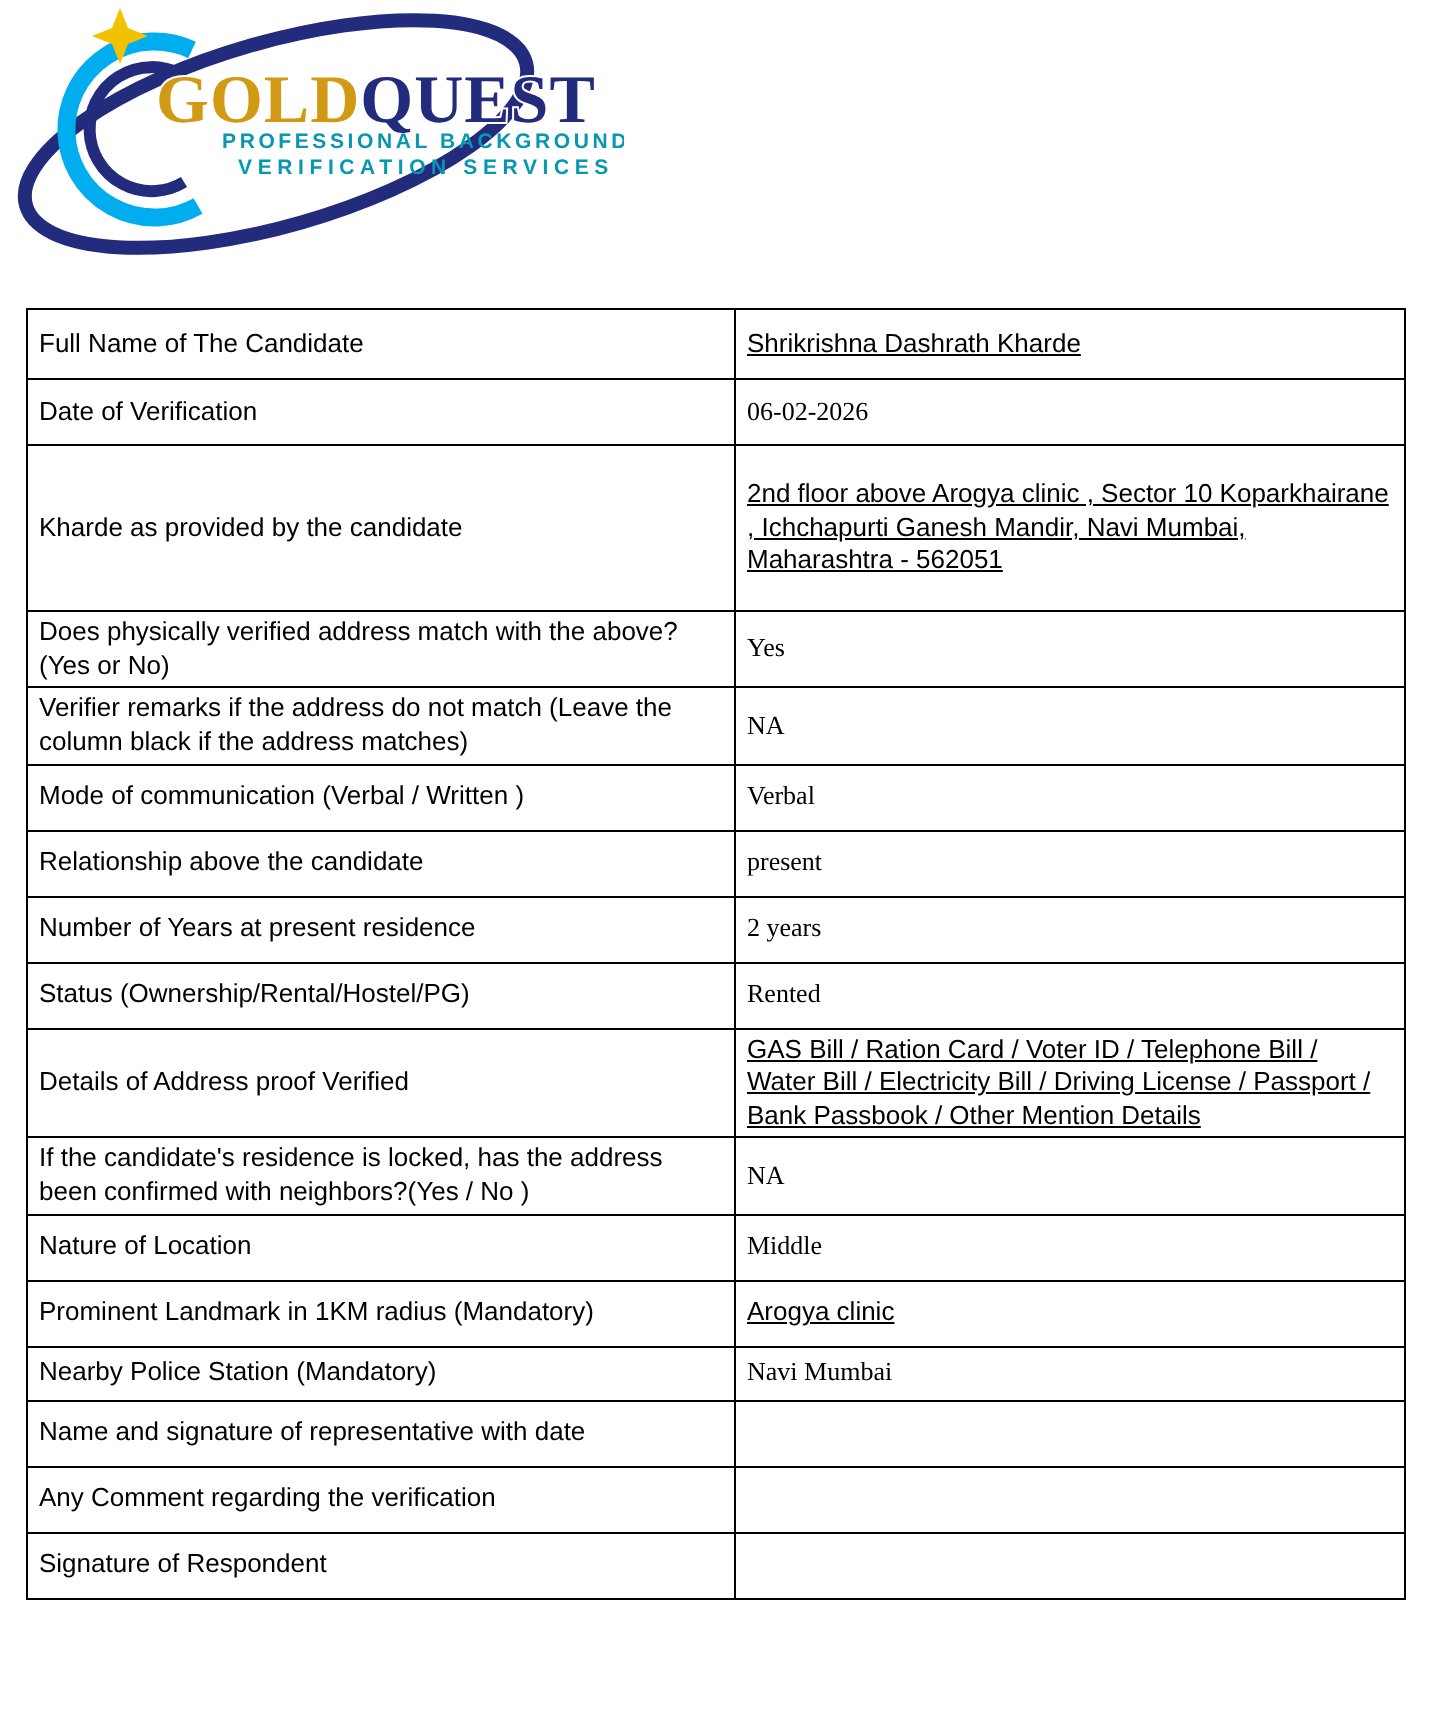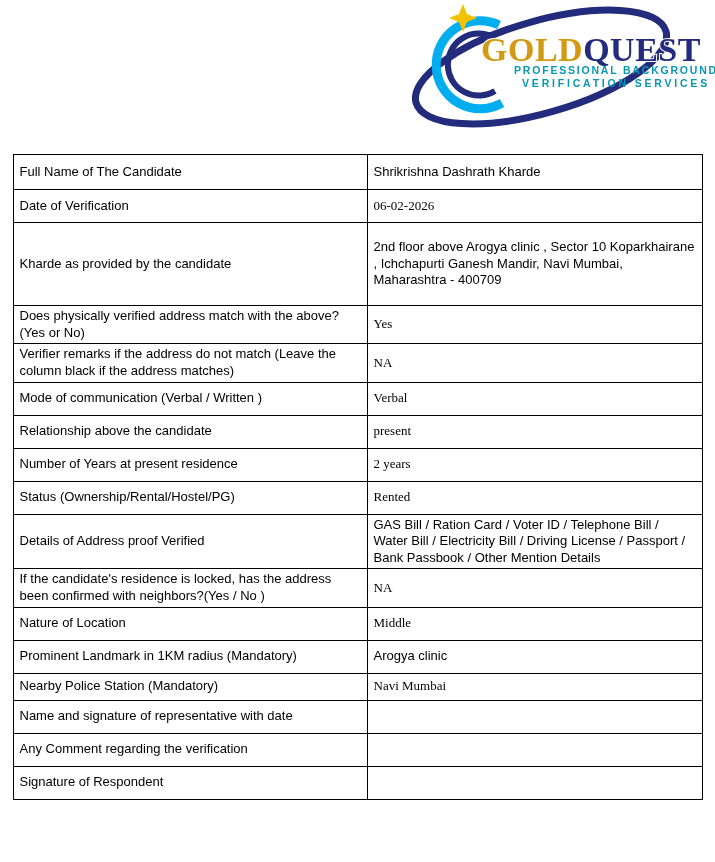--- a/index.html
+++ b/index.html
@@ -11,21 +11,21 @@
     width: 715px;
     height: 862px;
     font-family: "Liberation Sans", sans-serif;
     color: #000;
     overflow: hidden;
   }
   .logo-wrap {
     width: 715px;
     height: 140px;
     display: flex;
-    justify-content: flex-end;
+    justify-content: flex-start;
     align-items: flex-start;
     padding-top: 3px;
     box-sizing: border-box;
   }
   .logo-main {
     font-family: "Liberation Serif", serif;
     font-weight: bold;
     font-size: 34px;
     letter-spacing: 0.5px;
     paint-order: stroke;
@@ -52,21 +52,21 @@
     vertical-align: middle;
     font-size: 13px;
     line-height: 1.28;
     overflow: hidden;
   }
   td.label {
     text-align: left;
     font-family: "Liberation Sans", sans-serif;
   }
   td.value { text-align: left; }
-  .sans  { font-family: "Liberation Sans", sans-serif; font-size: 13.5px; }
+  .sans  { font-family: "Liberation Sans", sans-serif; font-size: 13.5px; text-decoration: underline; }
   .serif { font-family: "Liberation Serif", serif; font-size: 14px; }
   .center { text-align: center; }
   .top { vertical-align: top; }
 
   tr.h27 { height: 27px; }
   tr.h33 { height: 33px; }
   tr.h34 { height: 34px; }
   tr.h35 { height: 35px; }
   tr.h50 { height: 50px; }
   tr.h66 { height: 66px; }
@@ -102,21 +102,21 @@
     <tr class="h35">
       <td class="label">Full Name of The Candidate</td>
       <td class="value sans top">Shrikrishna Dashrath Kharde</td>
     </tr>
     <tr class="h33">
       <td class="label">Date of Verification</td>
       <td class="value serif center">06-02-2026</td>
     </tr>
     <tr class="h83">
       <td class="label">Kharde as provided by the candidate</td>
-      <td class="value sans">2nd floor above Arogya clinic , Sector 10 Koparkhairane , Ichchapurti Ganesh Mandir, Navi Mumbai, Maharashtra - 400709</td>
+      <td class="value sans">2nd floor above Arogya clinic , Sector 10 Koparkhairane , Ichchapurti Ganesh Mandir, Navi Mumbai, Maharashtra - 562051</td>
     </tr>
     <tr class="h35">
       <td class="label">Does physically verified address match with the above? (Yes or No)</td>
       <td class="value serif center">Yes</td>
     </tr>
     <tr class="h34">
       <td class="label">Verifier remarks if the address do not match (Leave the column black if the address matches)</td>
       <td class="value serif center">NA</td>
     </tr>
     <tr class="h33">

